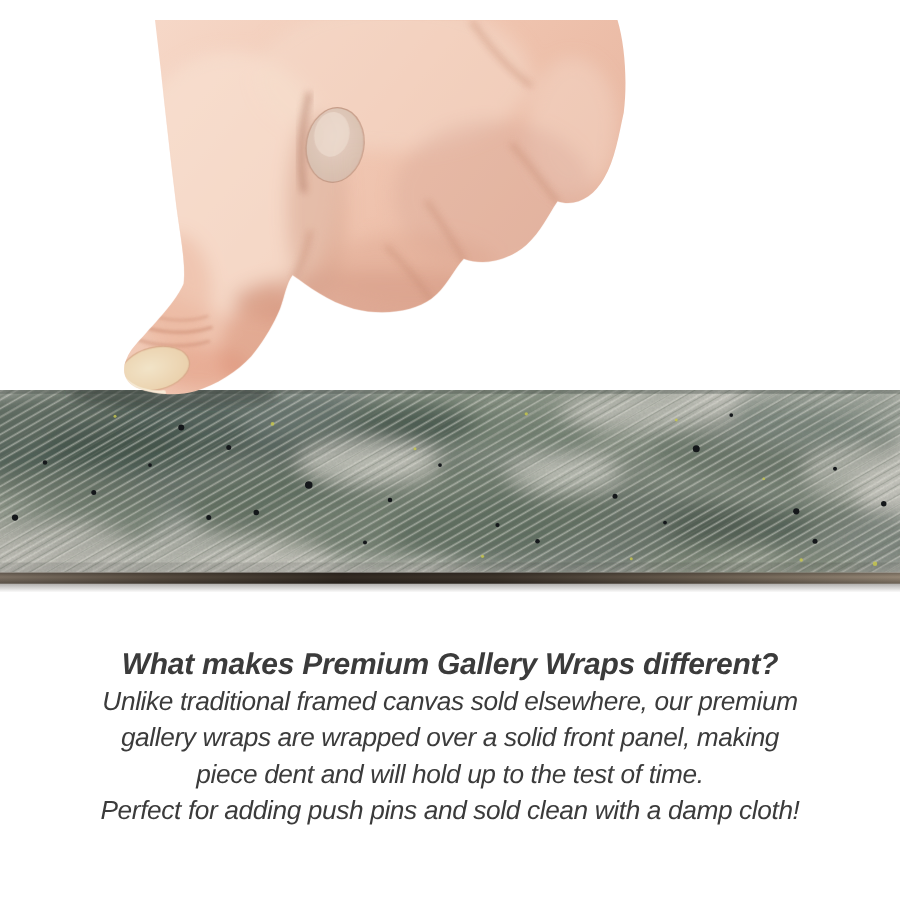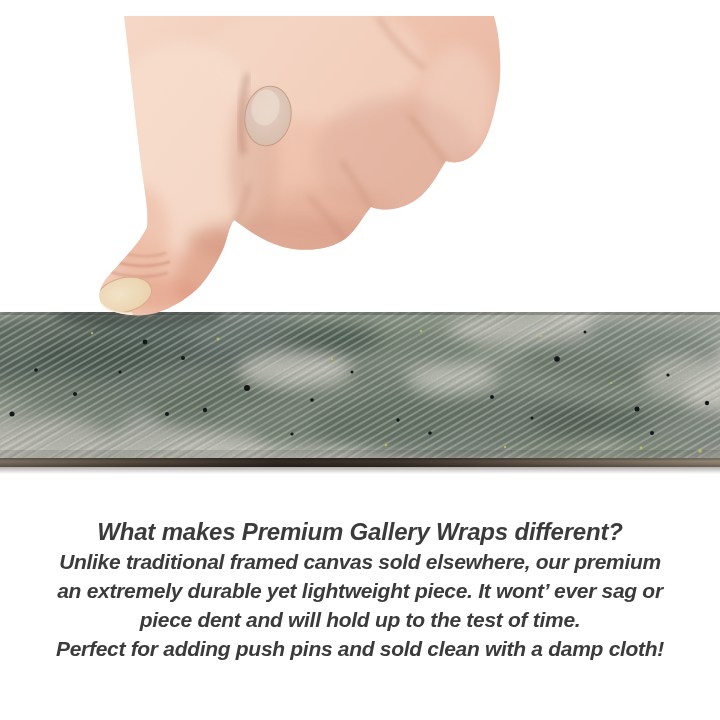--- a/index.html
+++ b/index.html
@@ -9,21 +9,21 @@
     font-family:"Liberation Sans",sans-serif;
   }
   .strip{position:absolute;left:0;top:296px;width:720px;height:162px;}
   .strip svg{display:block;}
   .hand{position:absolute;left:0;top:0;width:720px;height:320px;}
   .copy{
     position:absolute;left:0;top:500px;width:720px;text-align:center;
     color:var(--text,#3b3b3b);font-style:italic;
   }
   .headline{font-size:24px;line-height:31px;font-weight:600;letter-spacing:-.2px;white-space:nowrap;}
-  .bodyline{font-size:21px;line-height:29px;font-weight:700;letter-spacing:-.3px;white-space:nowrap;}
+  .bodyline{font-size:21px;line-height:29px;font-weight:400;letter-spacing:-.3px;white-space:nowrap;}
 </style>
 </head>
 <body>
 
 <div class="scene">
 
   <div class="strip">
     <svg width="720" height="162" viewBox="0 0 720 162">
       <defs>
         <filter id="blur8" x="-40%" y="-40%" width="180%" height="180%">
@@ -223,18 +223,18 @@
       <g>
         <ellipse cx="124" cy="279" rx="28" ry="17" fill="url(#nailThumb)" stroke="#d8ab8c" stroke-width="1" transform="rotate(-14 124 279)"></ellipse>
         <path d="M99,287 C106,295 118,299 131,298" fill="none" stroke="#f7efdb" stroke-width="3.5" stroke-linecap="round" opacity="0.9"></path>
       </g>
     </g>
   </svg>
 
   <div class="copy">
     <div class="headline">What makes Premium Gallery Wraps different?</div>
     <div class="bodyline">Unlike traditional framed canvas sold elsewhere, our premium</div>
-    <div class="bodyline">an extremely durable yet lightweight piece. It wont’ ever sag or</div>
+    <div class="bodyline">gallery wraps are wrapped over a solid front panel, making</div>
     <div class="bodyline">piece dent and will hold up to the test of time.</div>
     <div class="bodyline">Perfect for adding push pins and sold clean with a damp cloth!</div>
   </div>
 
 </div>
 
 </body></html>

